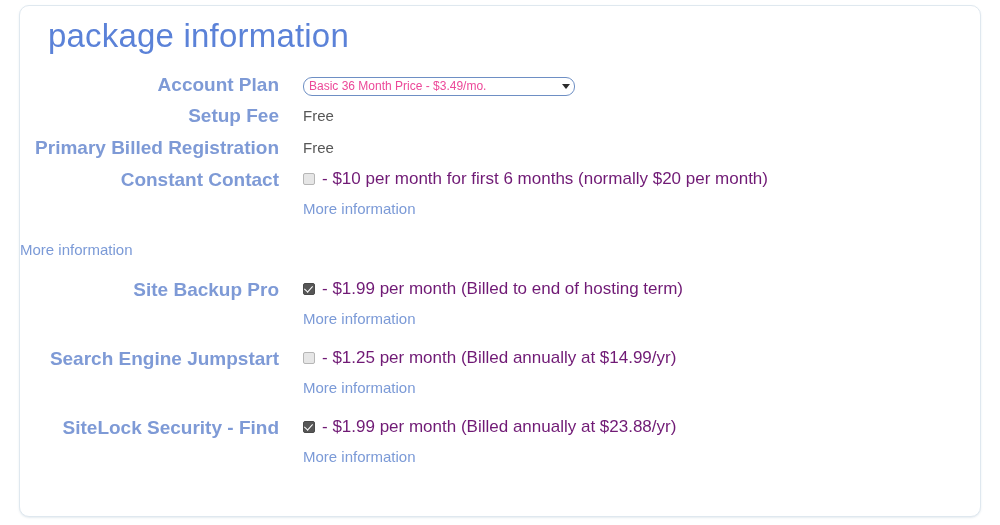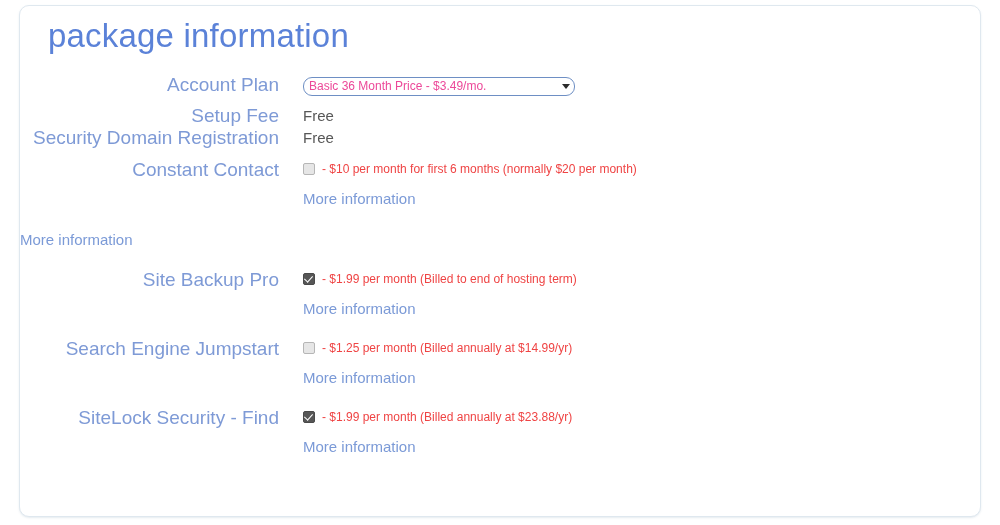--- a/index.html
+++ b/index.html
@@ -53,21 +53,21 @@
     min-height: 21px;
   }
 
   .row-label {
     width: 283px;
     flex: 0 0 283px;
     text-align: right;
     padding-right: 24px;
     box-sizing: border-box;
     font-size: 19px;
-    font-weight: 400;
+    font-weight: 700;
     color: #7e9ad6;
     line-height: 22px;
     white-space: nowrap;
   }
 
   .row-value {
     flex: 1 1 auto;
     font-size: 15px;
     color: #8a8a8a;
     line-height: 22px;
@@ -140,22 +140,22 @@
     position: absolute;
     left: 2px;
     top: 0px;
     width: 4px;
     height: 7px;
     border: solid #ffffff;
     border-width: 0 1.6px 1.6px 0;
     transform: rotate(42deg);
   }
   .cb-text {
-    font-size: 12px;
-    color: #ef4444;
+    font-size: 17px;
+    color: #701a75;
     white-space: nowrap;
   }
 
   .more-link {
     display: inline-block;
     font-size: 15px;
     color: #7b9ad7;
     text-decoration: none;
     line-height: 22px;
     cursor: pointer;
@@ -176,27 +176,27 @@
     <div class="row" style="margin-bottom:9px;">
       <div class="row-label">Account Plan</div>
       <div class="row-value">
         <div class="select-box">
           <span class="select-text">Basic 36 Month Price - $3.49/mo.</span>
           <span class="select-arrow"></span>
         </div>
       </div>
     </div>
 
-    <div class="row" style="">
+    <div class="row" style="margin-bottom:10px;">
       <div class="row-label">Setup Fee</div>
       <div class="row-value value-plain">Free</div>
     </div>
 
     <div class="row" style="margin-bottom:10px;">
-      <div class="row-label">Security Domain Registration</div>
+      <div class="row-label">Primary Billed Registration</div>
       <div class="row-value value-plain">Free</div>
     </div>
 
     <div id="addon-rows">
         <div class="row" style="margin-bottom: 10px; justify-content: flex-end;">
           <div class="row-label">Constant Contact</div>
           <div class="row-value"><div class="cb-line">
               <span class="cbox"></span>
               <span class="cb-text">- $10 per month for first 6 months (normally $20 per month)</span>
             </div><div class="gap-2"></div><a class="more-link">More information</a></div>

